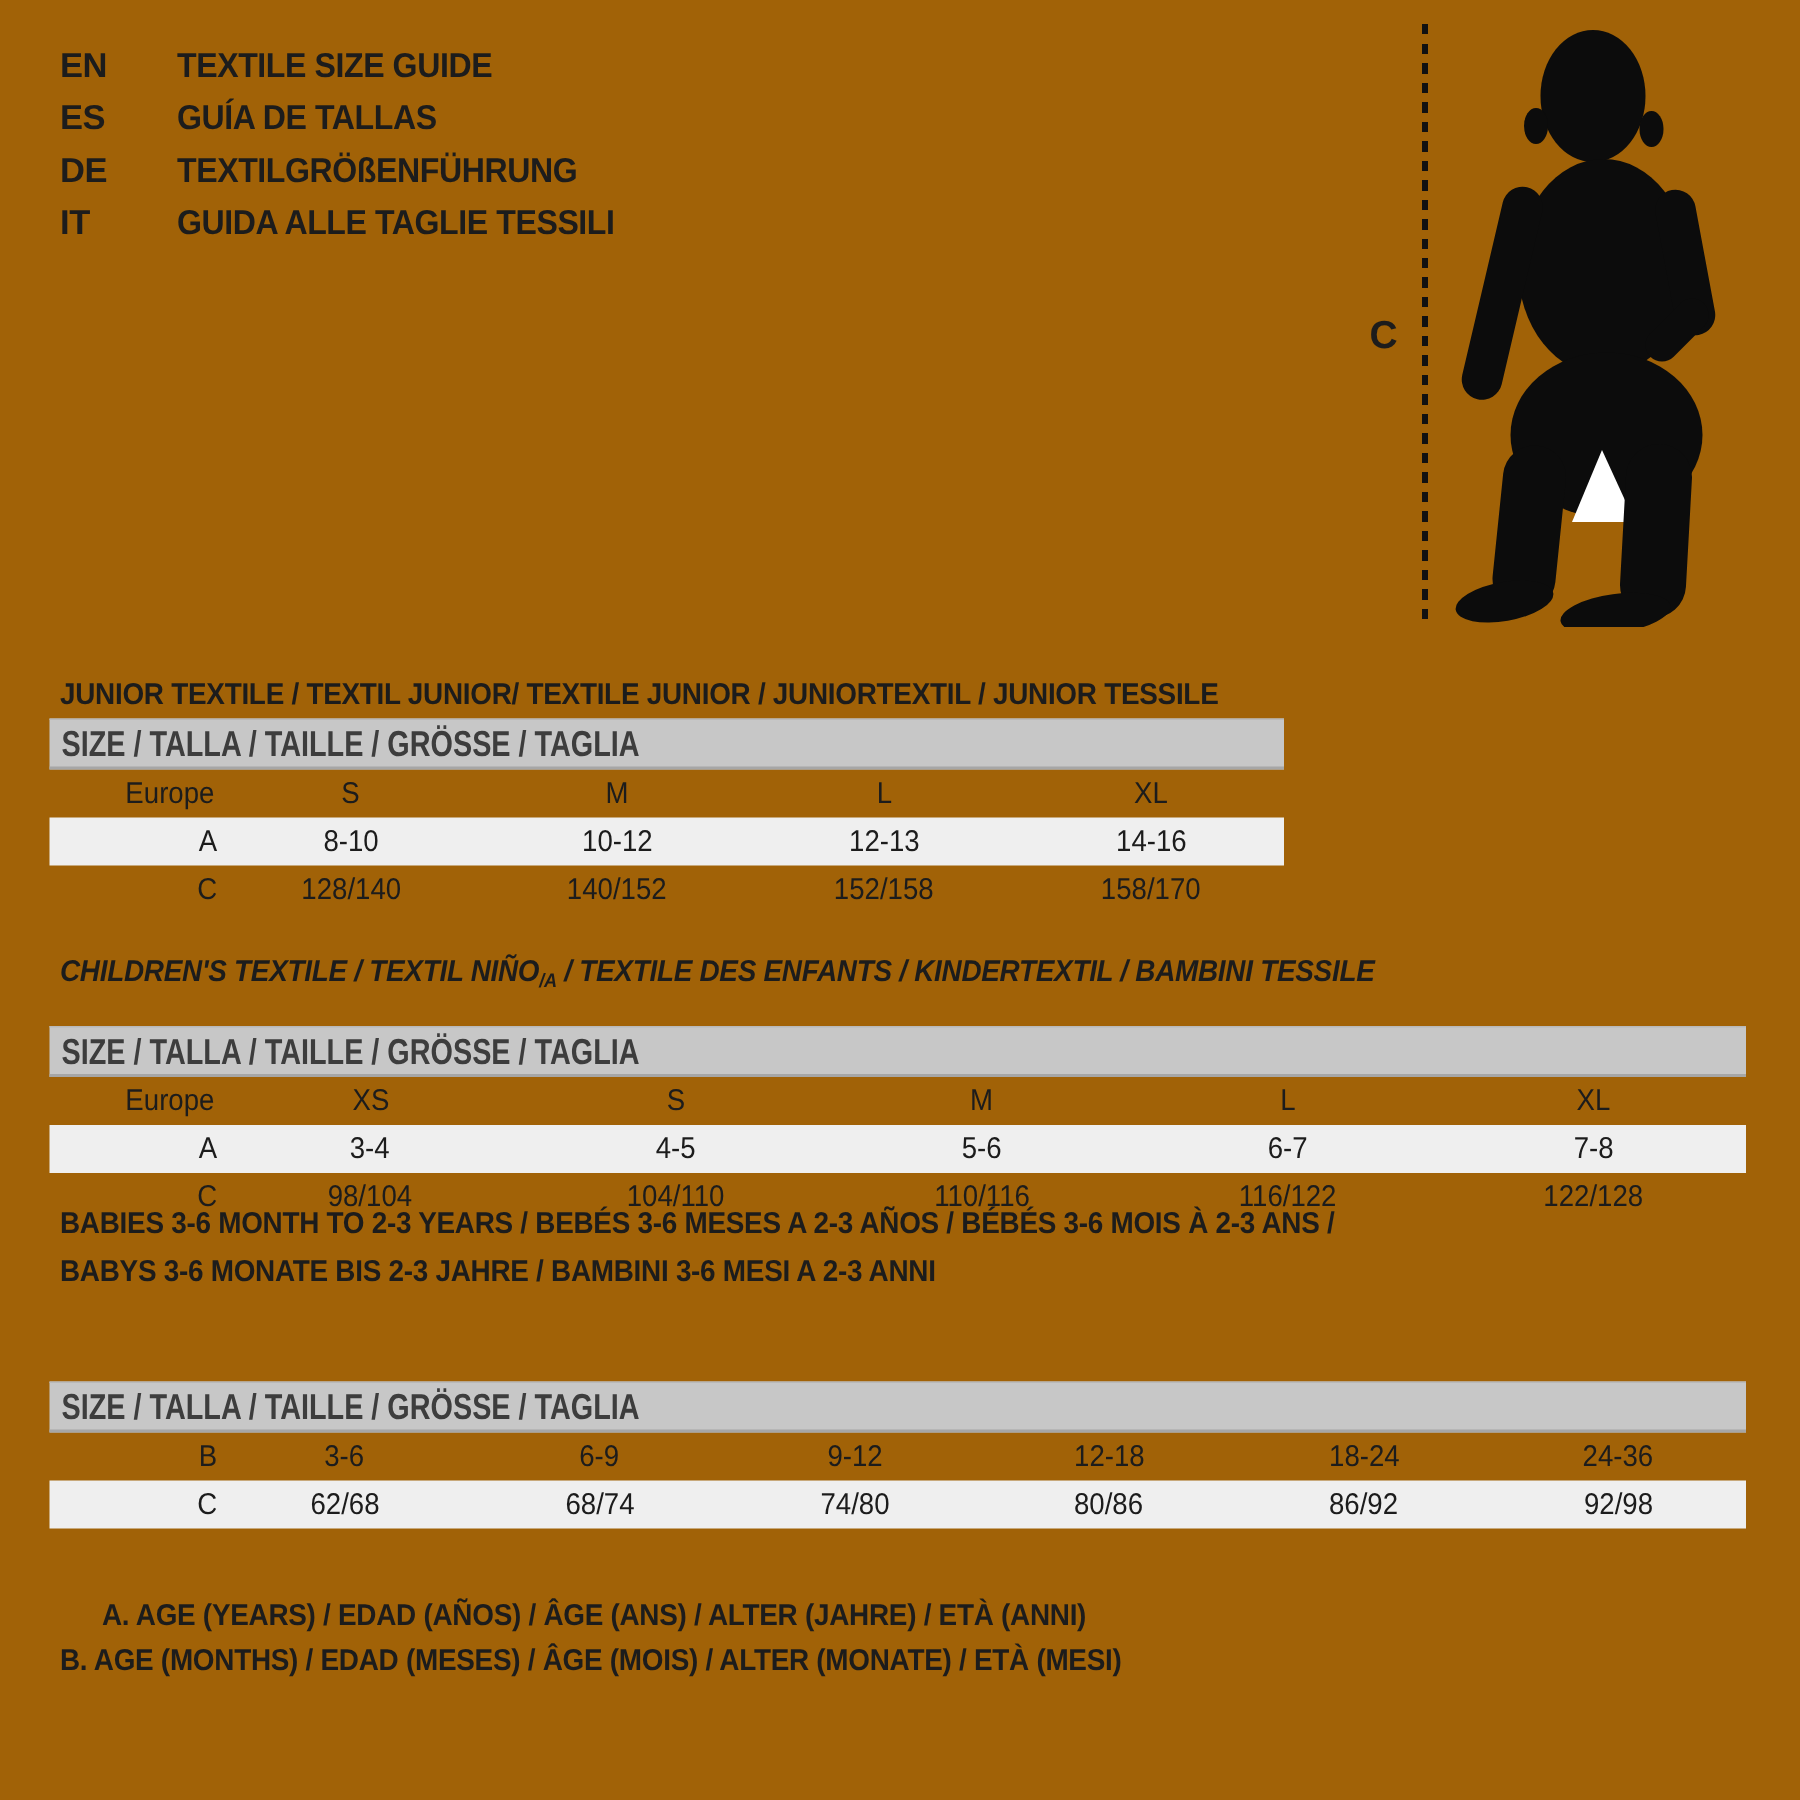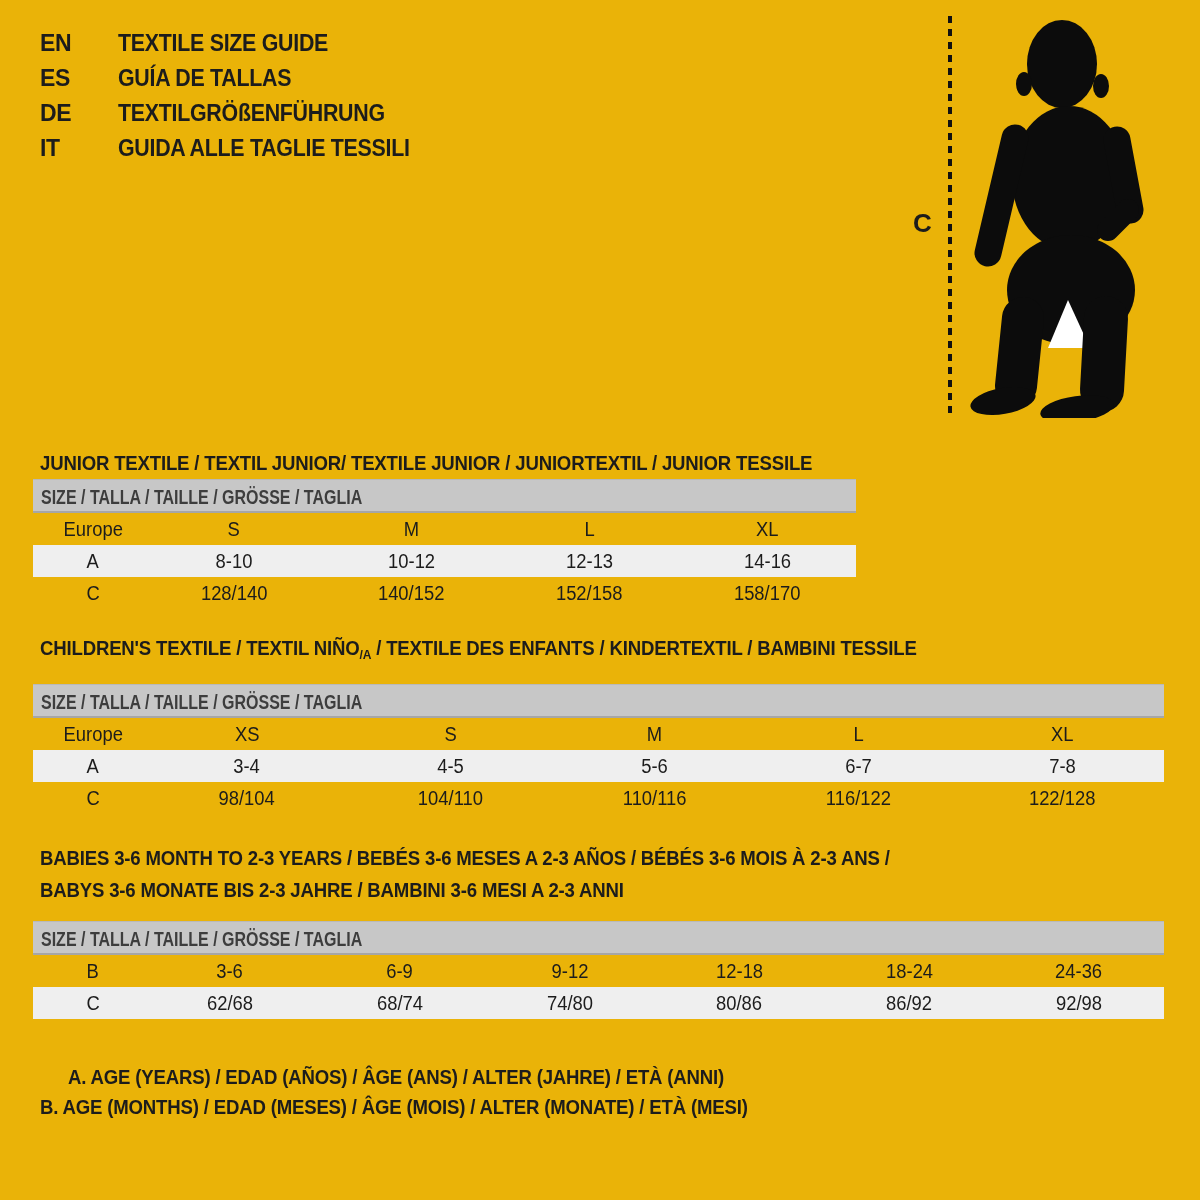--- a/index.html
+++ b/index.html
@@ -1,18 +1,18 @@
 <!DOCTYPE html>
 <html><head>
 <meta charset="utf-8">
 <style>
   * { margin:0; padding:0; box-sizing:border-box; }
   html,body { background:#ffffff; }
   body { font-family:"Liberation Sans", sans-serif; color:#1c1c1c; }
-  .page { position:relative; width:1200px; height:1200px; background:#eab308; overflow:hidden; }
+  .page { position:relative; width:1200px; height:1200px; background:#a16207; overflow:hidden; }
 
   
   .cond  { display:inline-block; transform:scaleX(0.93); transform-origin:0 50%; white-space:nowrap; }
   .cond8 { display:inline-block; transform:scaleX(0.80); transform-origin:0 50%; white-space:nowrap; }
   .cc    { display:inline-block; transform:scaleX(0.92); transform-origin:50% 50%; white-space:nowrap; }
 
   
   .lang-block { position:absolute; left:40px; top:26px; }
   .lang-row   { display:flex; height:35px; align-items:center; }
   .lang-code  { width:78px; font-size:23px; font-weight:700; letter-spacing:-0.3px; }
@@ -21,35 +21,35 @@
   
   .figure    { position:absolute; left:905px; top:14px; width:250px; height:412px; }
   .c-label   { position:absolute; left:8px; top:194px; font-size:26px; font-weight:700; }
   .dash-line { position:absolute; left:43px; top:2px; width:4px; height:402px;
                background:repeating-linear-gradient(to bottom, #111 0 7px, transparent 7px 13px); }
   .toddler   { position:absolute; left:60px; top:4px; }
 
   
   .sec-title { position:absolute; left:40px; font-size:20px; font-weight:700; letter-spacing:-0.2px; }
   .st-junior   { top:452px; }
-  .st-children { top:637px; }
-  .st-babies   { top:842px; line-height:32px; }
+  .st-children { top:637px;font-style:italic; }
+  .st-babies   { top:800px; line-height:32px; }
   .subsz { font-size:13px; vertical-align:-4px; }
 
   
   .sizetable { position:absolute; left:33px; }
   .t-junior   { top:479px;  width:823px; }
   .t-children { top:684px;  width:1131px; }
   .t-babies   { top:921px;  width:1131px; }
   .thead { height:34px; line-height:34px; background:#c7c7c7; border-top:1px solid #b9b9b9;
-           border-bottom:2px solid #a6a6a6; padding-left:8px; font-size:20px; font-weight:700;
+           border-bottom:2px solid #a6a6a6; padding-left:8px; font-size:24px; font-weight:700;
            color:#3d3d3d; }
   .trow  { display:flex; height:32px; align-items:center; font-size:20px; }
   .alt   { background:#efefef; }
-  .tlabel{ width:112px; padding-left:8px; text-align:center; }
+  .tlabel{ width:112px; padding-left:8px; text-align:right; }
   .tcell { flex:1; text-align:center; }
 
   
   .legend { position:absolute; left:40px; top:1062px; }
   .legend-line { height:30px; line-height:30px; font-size:20px; font-weight:700; letter-spacing:-0.2px;text-align:center; }
 </style>
 </head>
 <body>
 
 <div class="page">

